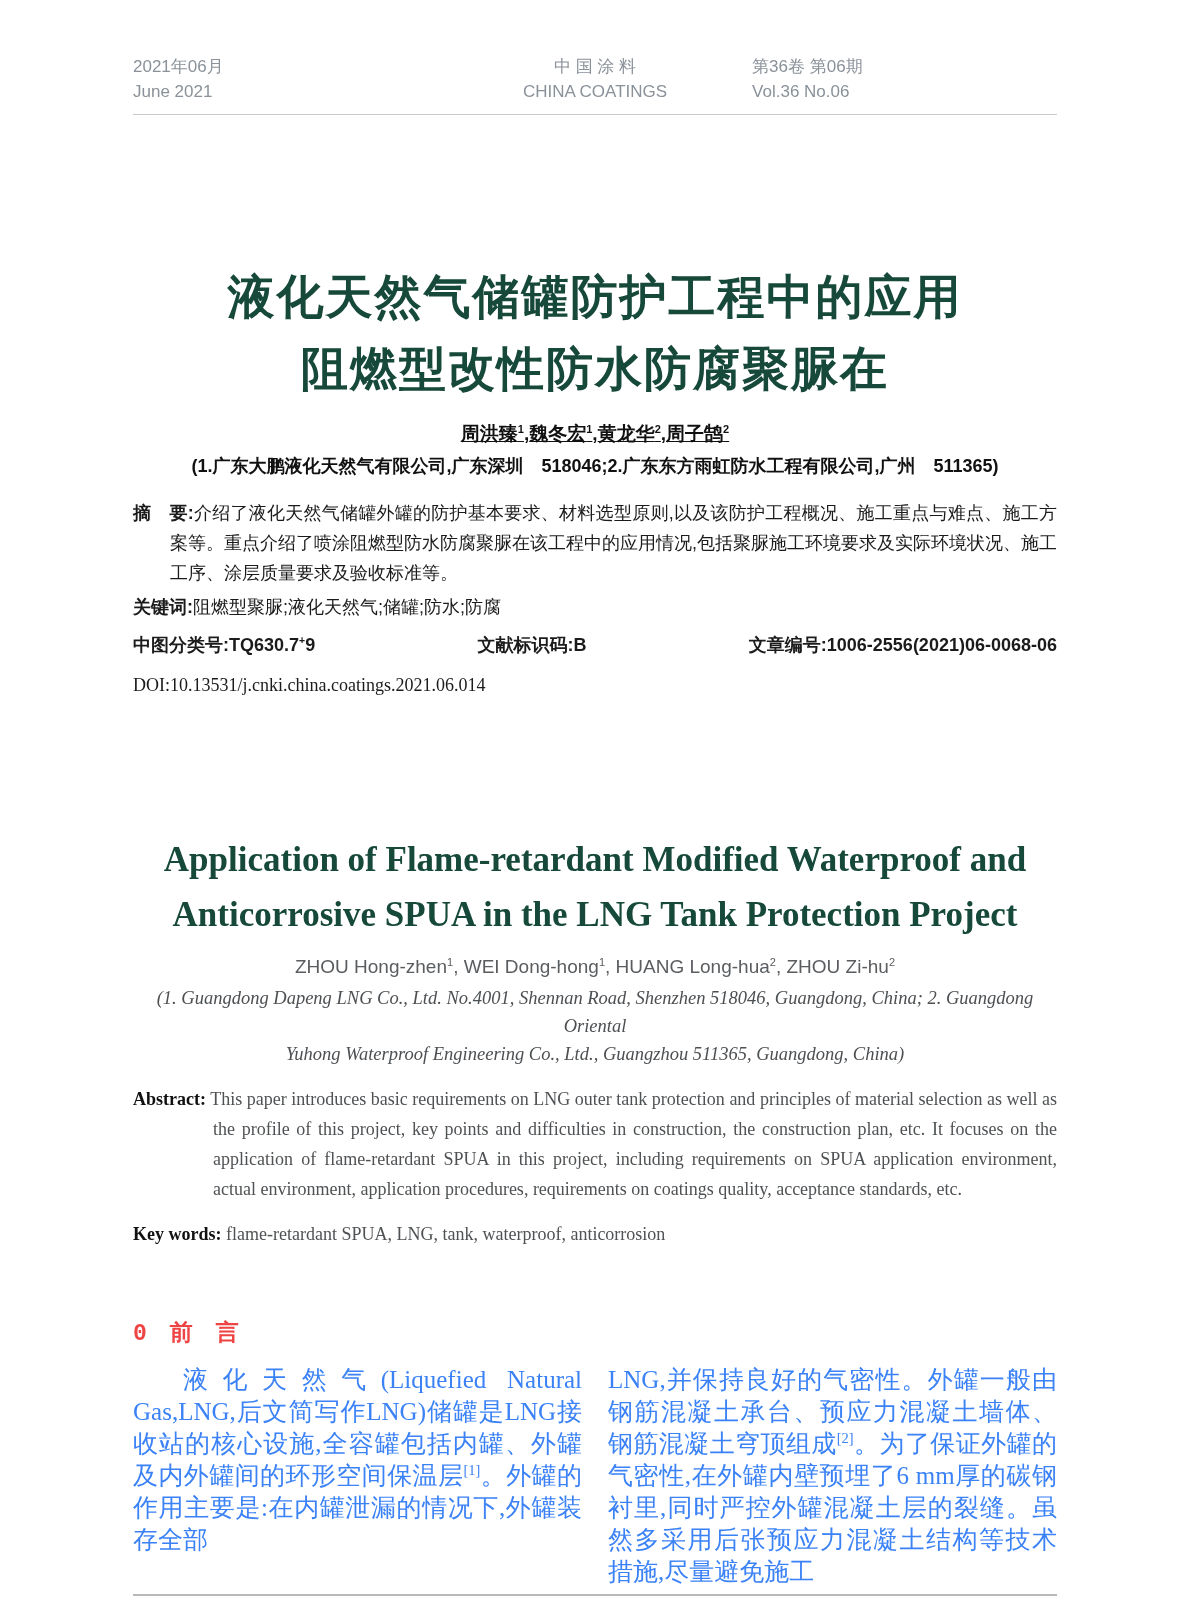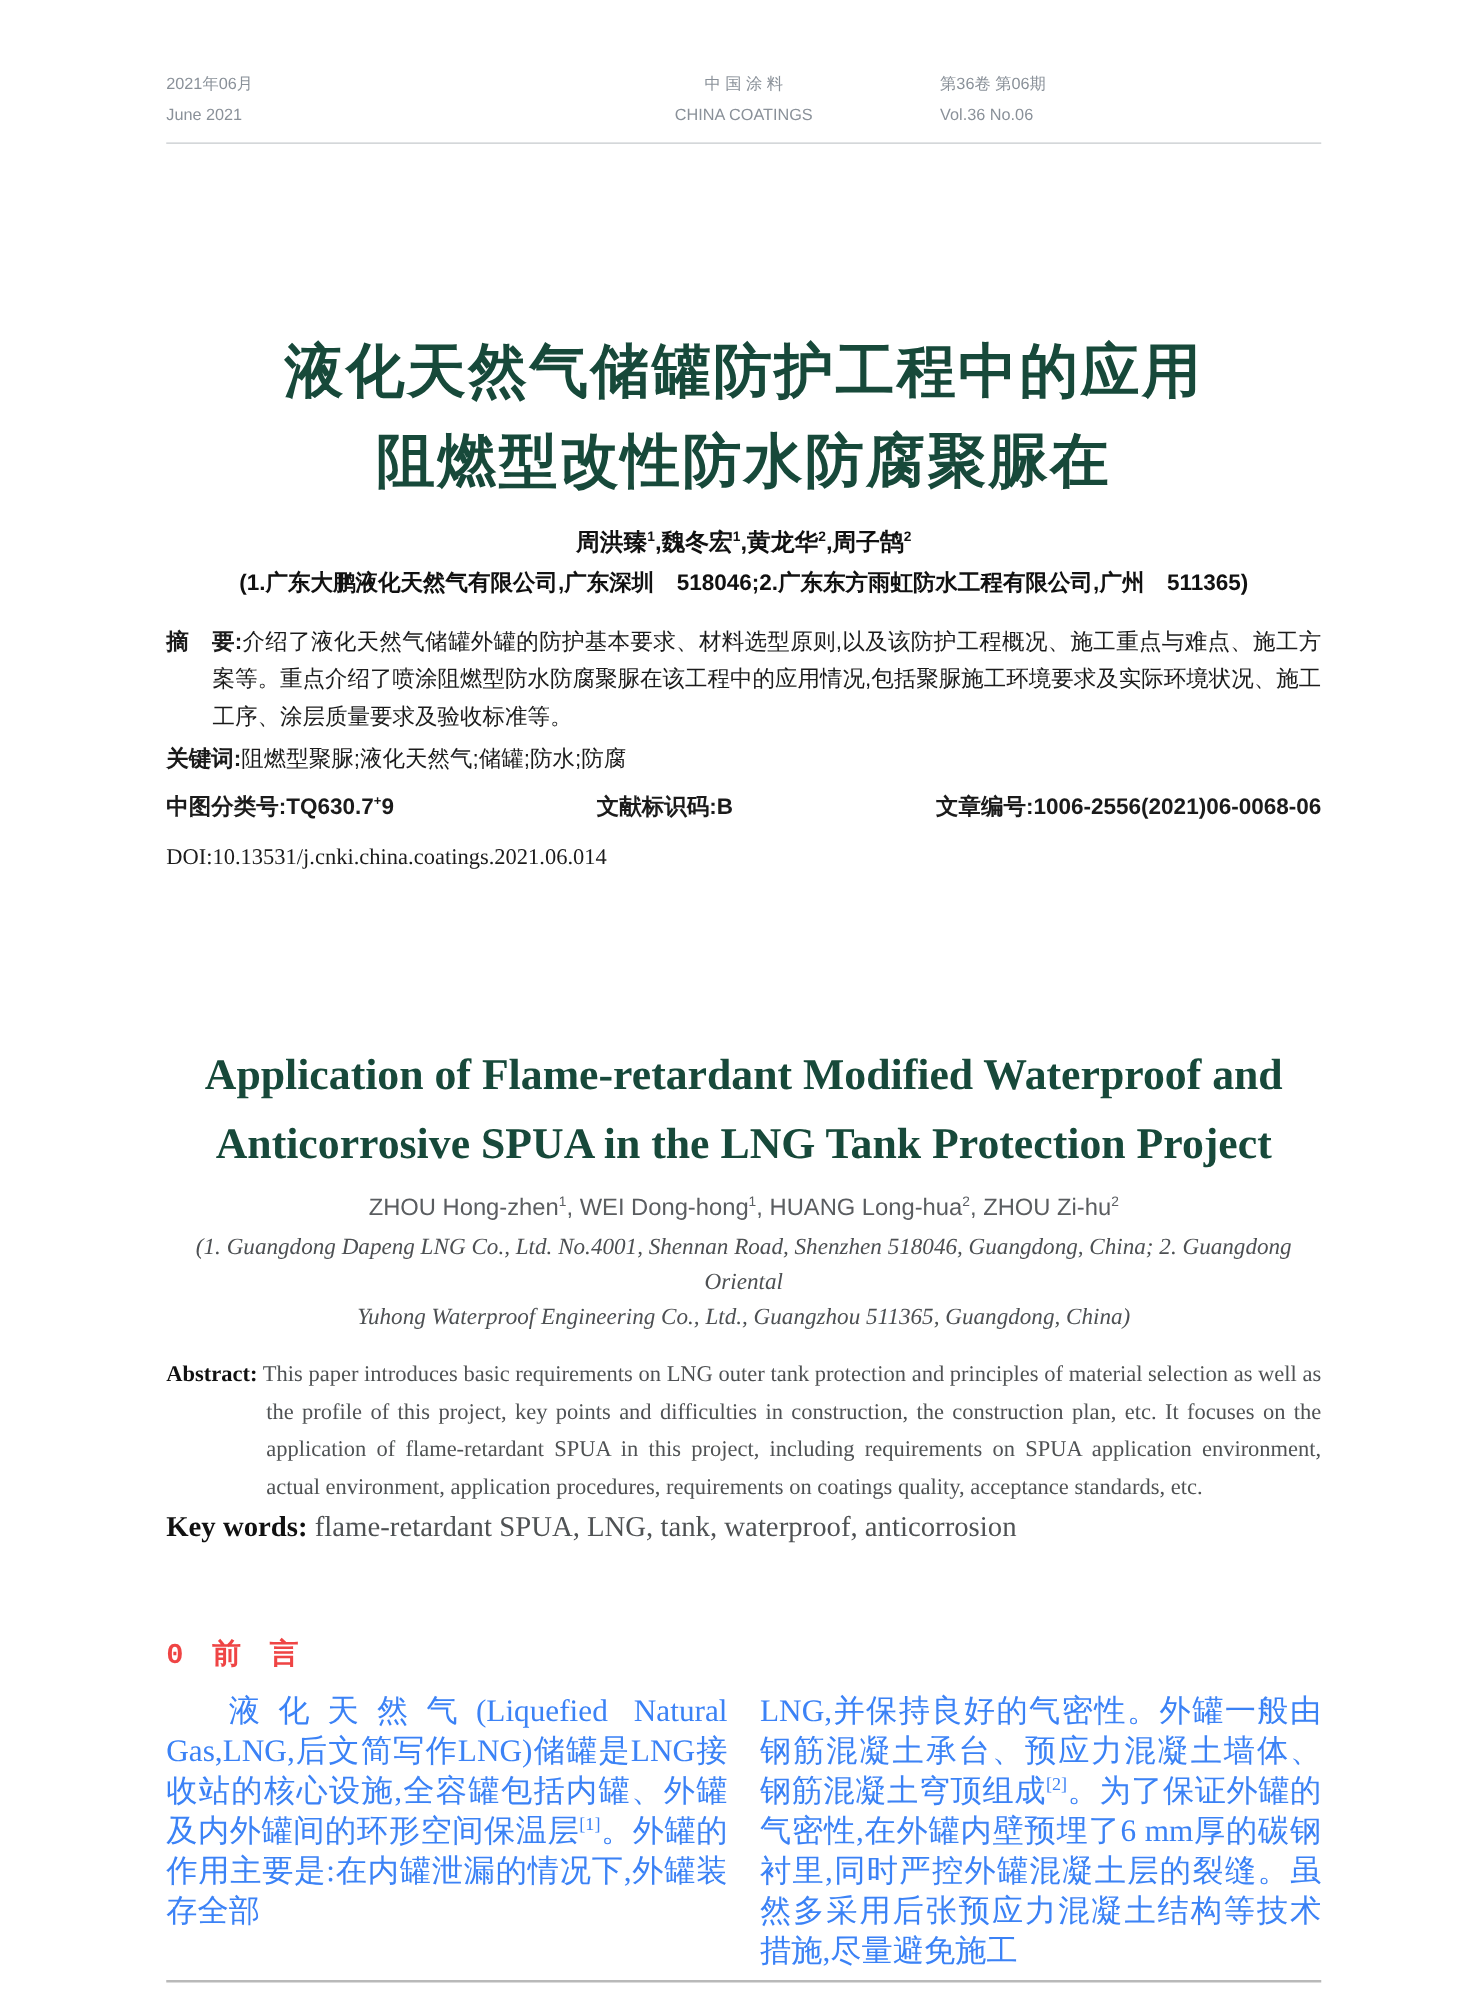--- a/index.html
+++ b/index.html
@@ -9,37 +9,37 @@
     overflow:hidden; position:relative;
   }
   .page { padding:0 130px 0 133px; }
   sup { font-size:0.58em; vertical-align:super; line-height:0; }
 
   
   .journal-header {
     display:flex; justify-content:space-between; align-items:flex-end;
     padding-top:54px; padding-bottom:10px; border-bottom:1.5px solid #c6cacd;
     font-family:"Liberation Sans","DejaVu Sans",sans-serif;
-    color:#8a9199; font-size:13px; line-height:25px;
+    color:#8a9199; font-size:17px; line-height:25px;
   }
   .journal-header .hc { width:33%; }
   .journal-header .hc.center { text-align:center; }
   .journal-header .hc.right { }
 
   
   .title-cn {
     margin-top:146px; text-align:center;
     font-family:"Liberation Sans","DejaVu Sans",sans-serif;
     font-weight:bold; color:#17493a; font-size:47px; line-height:72px;
     letter-spacing:2px;
   }
   .authors-cn {
     margin-top:16px; text-align:center; font-weight:bold;
     font-family:"Liberation Sans","DejaVu Sans",sans-serif;
-    font-size:19px; color:#111;
+    font-size:19px; color:#111;text-decoration:underline;
   }
   .affil-cn {
     margin-top:7px; text-align:center; font-weight:bold;
     font-family:"Liberation Sans","DejaVu Sans",sans-serif;
     font-size:18px; color:#111;
   }
 
   
   .front-cn {
     font-family:"Liberation Sans","DejaVu Sans",sans-serif;
@@ -63,21 +63,21 @@
   }
   .affil-en {
     margin-top:6px; text-align:center; font-style:italic; color:#4d5053;
     font-size:18.5px; line-height:28px;
   }
   .abstract-en {
     margin-top:16px; text-align:justify; color:#4f5254;
     font-size:18px; line-height:30px; padding-left:80px; text-indent:-80px;
   }
   .abstract-en .front-label, .keywords-en .front-label { color:#111; }
-  .keywords-en { margin-top:5px; color:#4f5254; font-size:23px; }
+  .keywords-en { margin-top:20px; color:#4f5254; font-size:18px; }
 
   
   .section-heading {
     margin-top:72px; font-family:Liberation Mono, monospace;
     font-weight:bold; color:#ef4444; font-size:23px;
   }
   .columns { display:flex; gap:26px; margin-top:16px; }
   .col { width:449px; font-size:25px; line-height:32px; text-align:justify; color:#3b82f6; }
   .col p.indent { text-indent:2em; }
 

